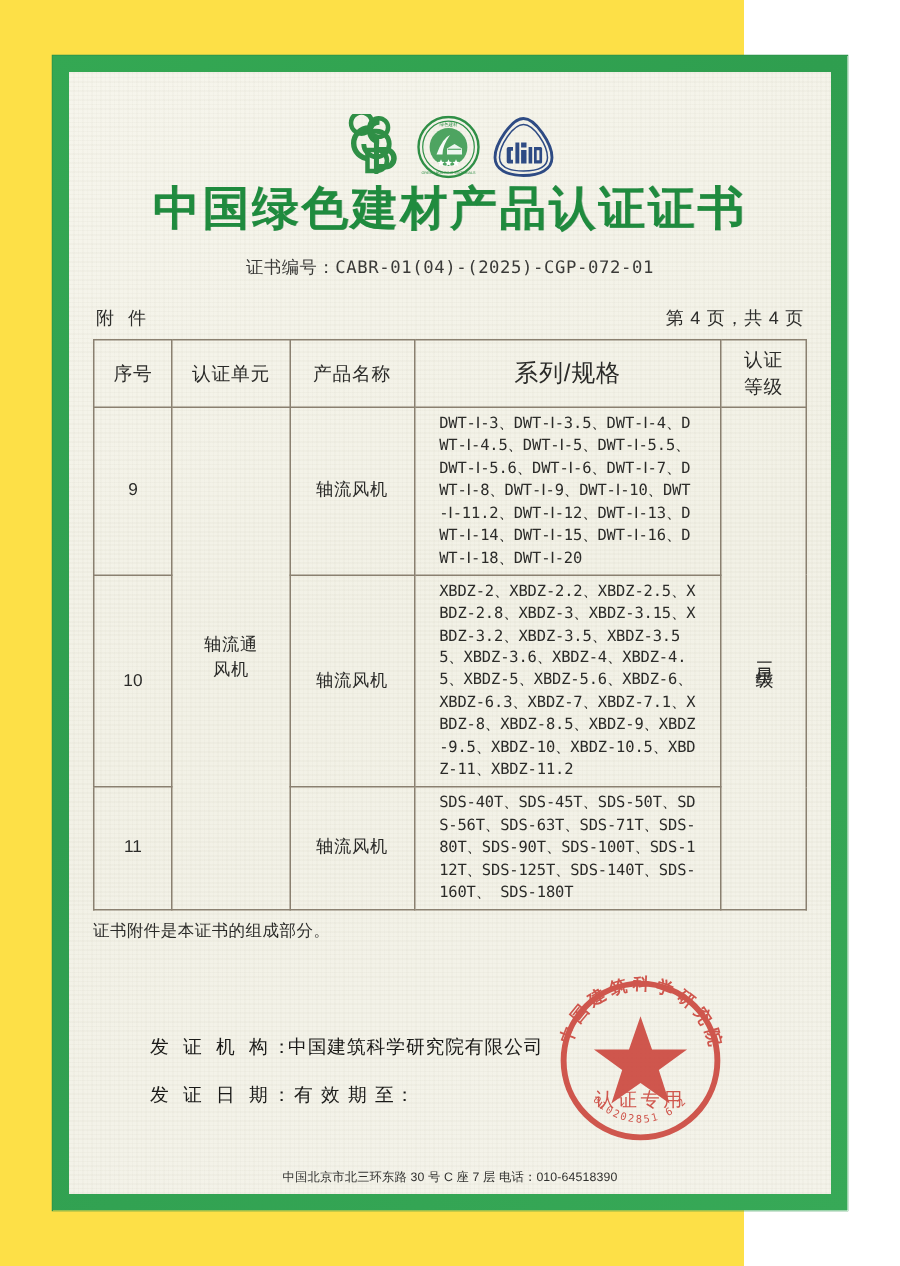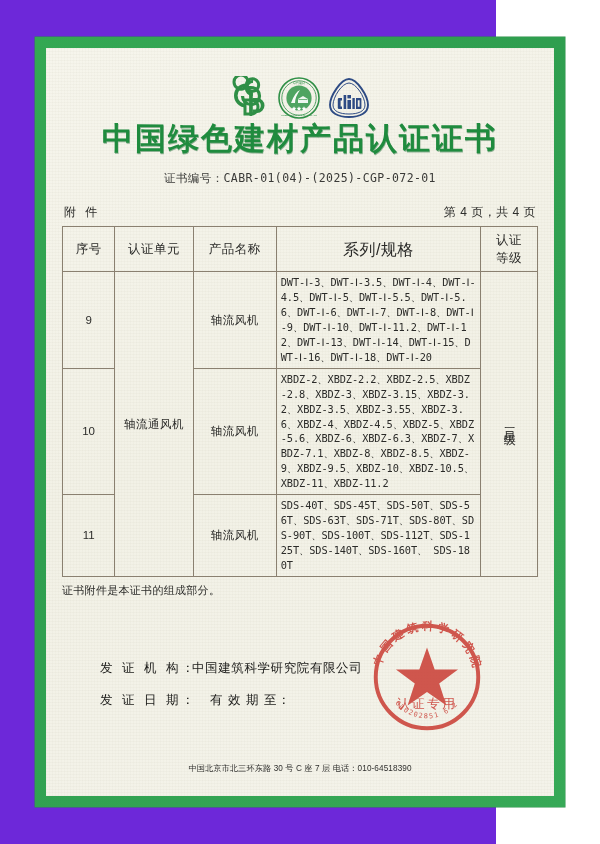--- a/index.html
+++ b/index.html
@@ -5,21 +5,21 @@
   * { box-sizing: border-box; margin: 0; padding: 0; }
   html, body {
     width: 600px; height: 844px;
     background: #ffffff;
     font-family: "Liberation Sans", "DejaVu Sans", sans-serif;
     overflow: hidden;
   }
   .page {
     position: relative;
     width: 496px; height: 844px;
-    background: #6d28d9;
+    background: #fde047;
   }
   
   .frame {
     position: absolute;
     left: 35px; top: 37px;
     width: 530px; height: 770px;
     background: #2ea44f;
     background: linear-gradient(135deg, #34a853 0%, #2f9e4f 40%, #37a957 100%);
     padding: 11px;
     box-shadow: 0 0 0 0.5px #2a8f47;
@@ -82,21 +82,21 @@
   table.spec {
     width: 100%;
     border-collapse: collapse;
     margin-top: 5px;
     table-layout: fixed;
     font-size: 11px;
     color: #2b2b29;
   }
   table.spec th, table.spec td {
     border: 1px solid #8a8070;
-    padding: 3px 4px;
+    padding: 3px 16px;
     vertical-align: middle;
     line-height: 1.45;
   }
   table.spec th {
     text-align: center;
     font-weight: normal;
     font-size: 12.5px;
     padding: 4px 2px;
     letter-spacing: 0.5px;
   }
@@ -127,37 +127,37 @@
   
   .sig-block { margin-top: 62px; position: relative; }
   .sig-line {
     display: flex; align-items: flex-end;
     font-size: 12.5px; color: #1a1a18;
     margin-bottom: 15px;
     padding-left: 38px;
   }
   .sig-key { width: 92px; letter-spacing: 3px; white-space: nowrap; }
   .sig-val { letter-spacing: 0.6px; white-space: nowrap; }
-  .sig-val2 { margin-left: 18px; letter-spacing: 1px; white-space: nowrap; }
+  .sig-val2 { margin-left: 4px; letter-spacing: 1px; white-space: nowrap; }
   .sig-val3 { letter-spacing: 0.6px; white-space: nowrap; }
 
   
   .seal {
     position: absolute;
     left: 296px; top: -52px;
     width: 138px; height: 138px;
     opacity: 0.82;
     pointer-events: none;
     z-index: 5;
   }
 
   
   .footer {
     position: absolute;
-    left: 0; right: 0; bottom: 20px;
+    left: 0; right: 0; bottom: 4px;
     text-align: center;
     font-size: 8.2px;
     color: #30302e;
     line-height: 1.65;
     letter-spacing: 0.1px;
   }
 </style>
 </head>
 <body>
 

